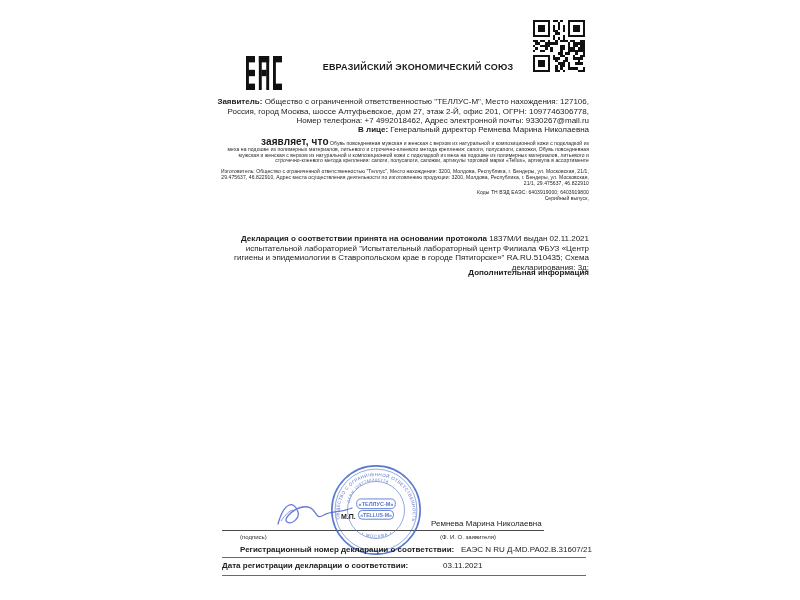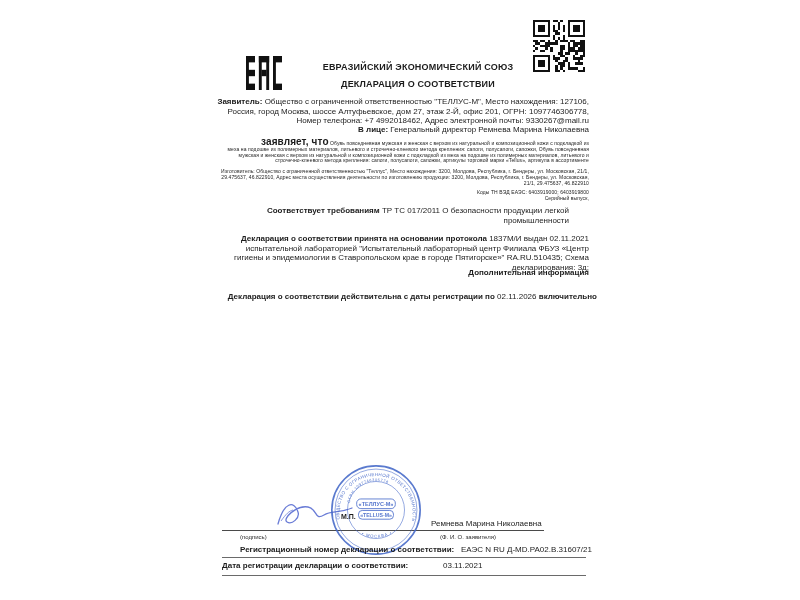--- a/index.html
+++ b/index.html
@@ -67,21 +67,20 @@
 
         <rect x="42" y="0" width="4.5" height="24"></rect>
         <rect x="42" y="0" width="14" height="4.5"></rect>
         <rect x="42" y="19.5" width="14" height="4.5"></rect>
       </g>
     </svg>
   </div>
 
   <div class="abs hdr">
     <div>ЕВРАЗИЙСКИЙ ЭКОНОМИЧЕСКИЙ СОЮЗ</div>
-    <div class="l2">ДЕКЛАРАЦИЯ О СООТВЕТСТВИИ</div>
   </div>
 
   <div class="abs qr">
     <svg viewBox="0 0 21 21" width="52" height="52" shape-rendering="crispEdges">
       <rect x="0" y="0" width="21" height="21" fill="#fff"></rect>
       <g id="qr-modules" fill="#111">
           <rect x="8" y="0" width="1" height="1"></rect>
           <rect x="9" y="0" width="1" height="1"></rect>
           <rect x="11" y="0" width="1" height="1"></rect>
           <rect x="10" y="1" width="1" height="1"></rect>
@@ -226,27 +225,25 @@
   <p class="abs blk applicant"><b>Заявитель:</b> <span>Общество с ограниченной ответственностью "ТЕЛЛУС-М", Место нахождения: 127106, Россия, город Москва, шоссе Алтуфьевское, дом 27, этаж 2-Й, офис 201, ОГРН: 1097746306778, Номер телефона: +7 4992018462, Адрес электронной почты: 9330267@mail.ru</span></p>
 
   <p class="abs blk person"><b>В лице:</b> <span>Генеральный директор Ремнева Марина Николаевна</span></p>
 
   <p class="abs blk declares small"><b class="lbl">заявляет, что</b> <span>Обувь повседневная мужская и женская с верхом из натуральной и композиционной кожи с подкладкой из меха на подошве из полимерных материалов, литьевого и строчечно-клеевого метода крепления: сапоги, полусапоги, сапожки, Обувь повседневная мужская и женская с верхом из натуральной и композиционной кожи с подкладкой из меха на подошве из полимерных материалов, литьевого и строчечно-клеевого метода крепления: сапоги, полусапоги, сапожки, артикулы торговой марки «Tellus», артикула в ассортименте</span></p>
 
   <p class="abs blk manu small"><span>Изготовитель: Общество с ограниченной ответственностью "Теллус", Место нахождения: 3200, Молдова, Республика, г. Бендеры, ул. Московская, 21/1, 29.475637, 46.822910, Адрес места осуществления деятельности по изготовлению продукции: 3200, Молдова, Республика, г. Бендеры, ул. Московская, 21/1, 29.475637, 46.822910</span></p>
   <p class="abs blk codes small">Коды ТН ВЭД ЕАЭС: 6403919000; 6403919800</p>
   <p class="abs blk issue small">Серийный выпуск,</p>
 
-  <p class="abs blk compliance"><b>Соответствует требованиям</b> <span>ТР ТС 017/2011 О безопасности продукции легкой промышленности</span></p>
 
   <p class="abs blk basis"><b>Декларация о соответствии принята на основании протокола</b> <span>1837М/И выдан 02.11.2021 испытательной лабораторией "Испытательный лабораторный центр Филиала ФБУЗ «Центр гигиены и эпидемиологии в Ставропольском крае в городе Пятигорске»" RA.RU.510435; Схема декларирования: 3д;</span></p>
 
   <p class="abs blk addinfo"><b>Дополнительная информация</b></p>
 
-  <p class="abs blk validity"><b>Декларация о соответствии действительна с даты регистрации по</b> <span>02.11.2026</span> <b>включительно</b></p>
 
   <div class="rule rule-sign"></div>
   <div class="abs cap cap-sign">(подпись)</div>
   <div class="abs cap cap-name">(Ф. И. О. заявителя)</div>
 
   <div class="abs signature-svg">
     <svg viewBox="0 0 86 42" width="86" height="42">
       <path d="M6 30 C 12 8, 22 6, 26 18 C 28 24, 20 31, 15 28 C 10 25, 24 11, 36 13 C 46 15, 42 27, 52 21 C 60 16, 66 20, 80 14" fill="none" stroke="#5a6ed2" stroke-width="1.3" stroke-linecap="round" opacity="0.9"></path>
       <path d="M9 27 C 14 20, 17 17, 21 16" fill="none" stroke="#5a6ed2" stroke-width="0.9" opacity="0.8"></path>
     </svg>

